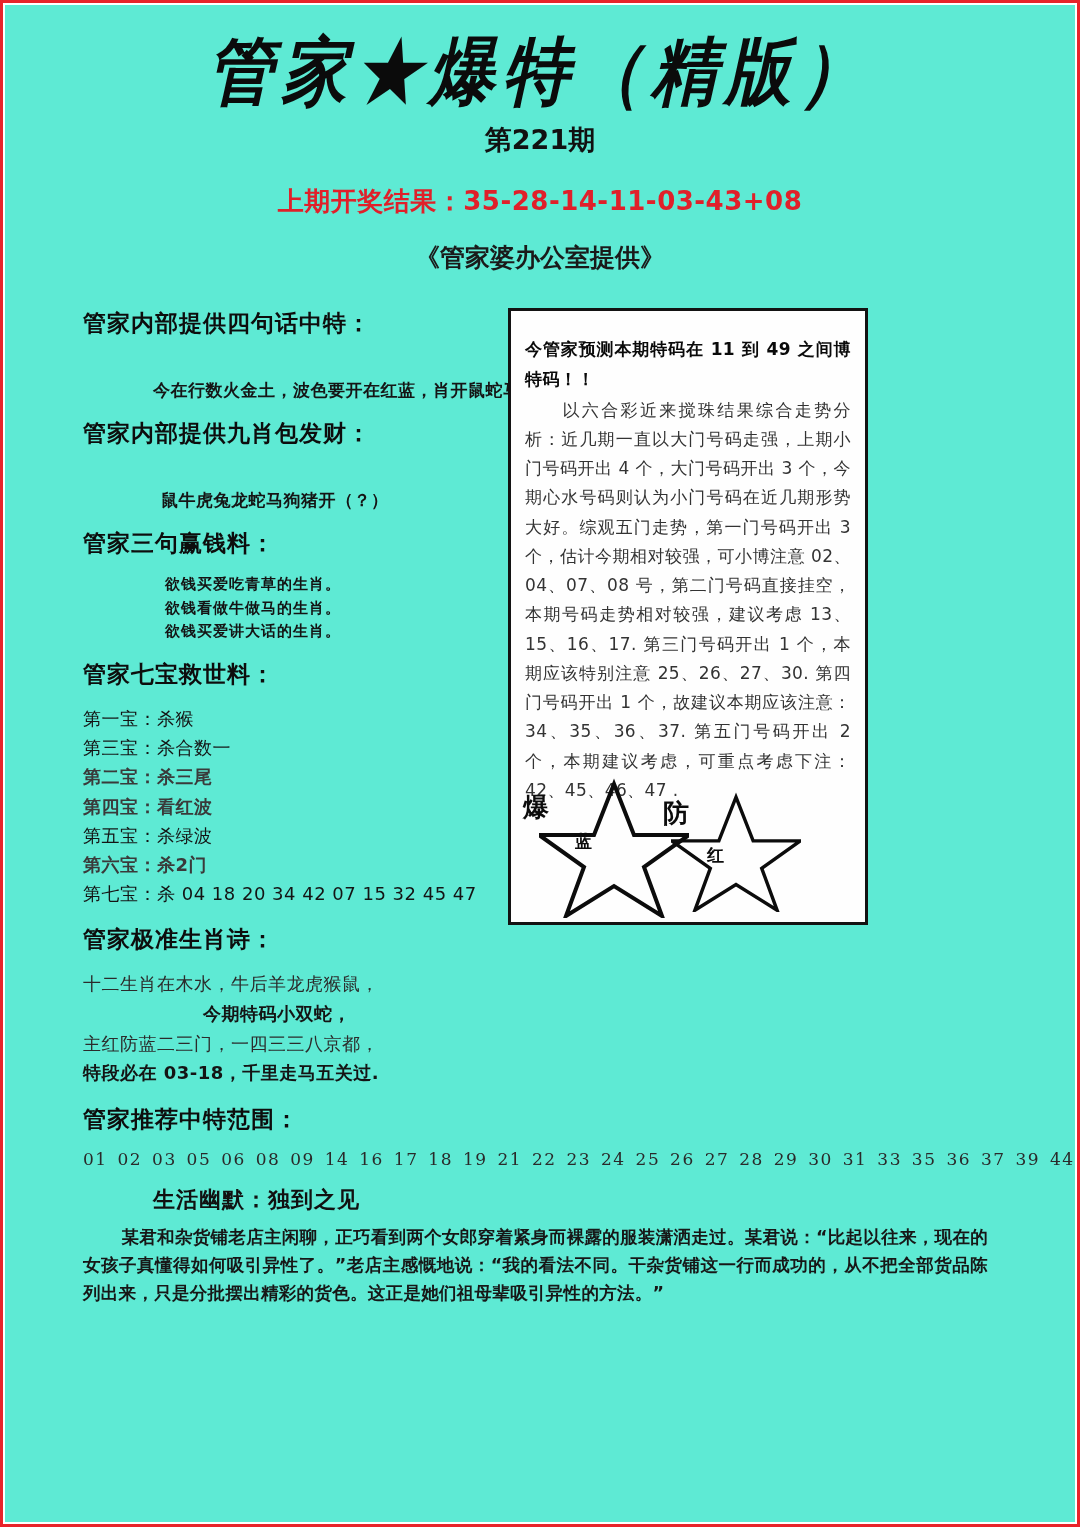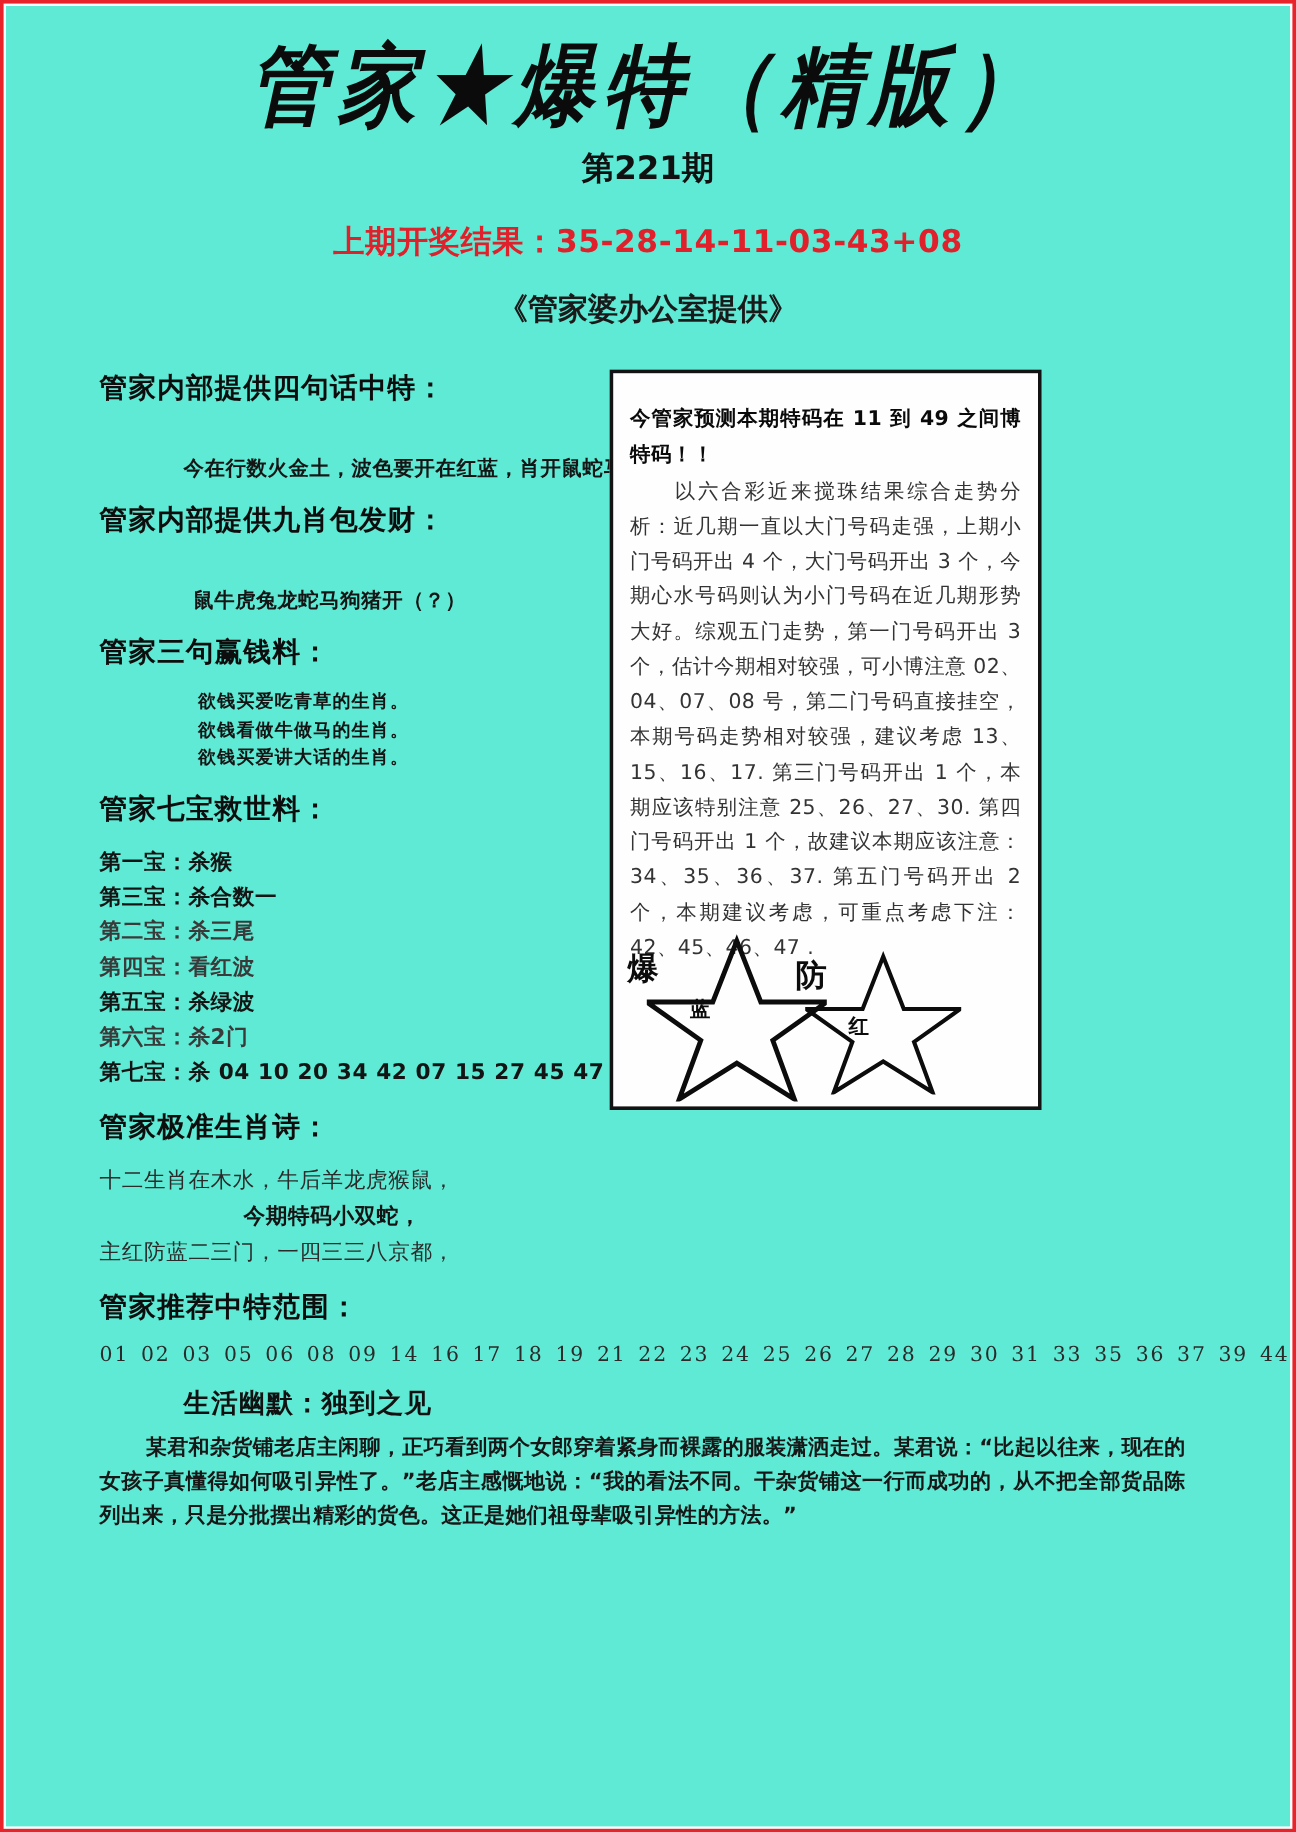--- a/index.html
+++ b/index.html
@@ -108,21 +108,21 @@
     letter-spacing: 1px;
     color: #141414;
   }
 
   .treasure {
     font-size: 18px;
     line-height: 1.62;
     letter-spacing: 0.5px;
     color: #141414;
   }
-  .treasure .odd  { font-weight: 700; }
+  .treasure .odd  { font-weight: 400; }
   .treasure .even { font-weight: 700; color: #3a3a3a; }
 
   .zodiac-poem {
     font-size: 18px;
     line-height: 1.65;
     letter-spacing: 0.5px;
     color: #141414;
   }
   .zp-b { font-weight: 700; }
   .zp-n { font-weight: 500; color: #2b2b2b; }
@@ -250,30 +250,31 @@
 
       <h2 class="sec">管家七宝救世料：</h2>
       <div class="gap-sm"></div>
       <div class="treasure">
         <div><span class="odd">第一宝：</span><span class="odd">杀猴</span></div>
         <div><span class="odd">第三宝：</span><span class="odd">杀合数一</span></div>
         <div><span class="even">第二宝：</span><span class="even">杀三尾</span></div>
         <div><span class="even">第四宝：</span><span class="even">看红波</span></div>
         <div><span class="odd">第五宝：</span><span class="odd">杀绿波</span></div>
         <div><span class="even">第六宝：</span><span class="even">杀2门</span></div>
-        <div style="white-space:nowrap;"><span class="odd">第七宝：</span><span class="odd">杀 04 10 20 34 42 07 15 27 45 47</span></div>
+        <div style="white-space:nowrap;"><span class="odd">第七宝：</span><span class="odd">杀 04 18 20 34 42 07 15 32 45 47</span></div>
       </div>
       <div class="gap-md"></div>
 
       <h2 class="sec">管家极准生肖诗：</h2>
       <div class="gap-sm"></div>
       <div class="zodiac-poem">
         <div class="zp-n">十二生肖在木水，牛后羊龙虎猴鼠，</div>
         <div class="zp-ind">今期特码小双蛇，</div>
         <div class="zp-n">主红防蓝二三门，一四三三八京都，</div>
+        <div class="zp-b">特段必在 03-18，千里走马五关过.</div>
       </div>
       <div class="gap-md"></div>
 
       <h2 class="sec">管家推荐中特范围：</h2>
       <div class="gap-sm"></div>
       <div class="numbers-row">01 02 03 05 06 08 09 14 16 17 18 19 21 22 23 24 25 26 27 28 29 30 31 33 35 36 37 39 44 48 49</div>
       <div class="gap-md"></div>
 
       <div class="humor-title">生活幽默：独到之见</div>
       <div class="gap-sm"></div>

